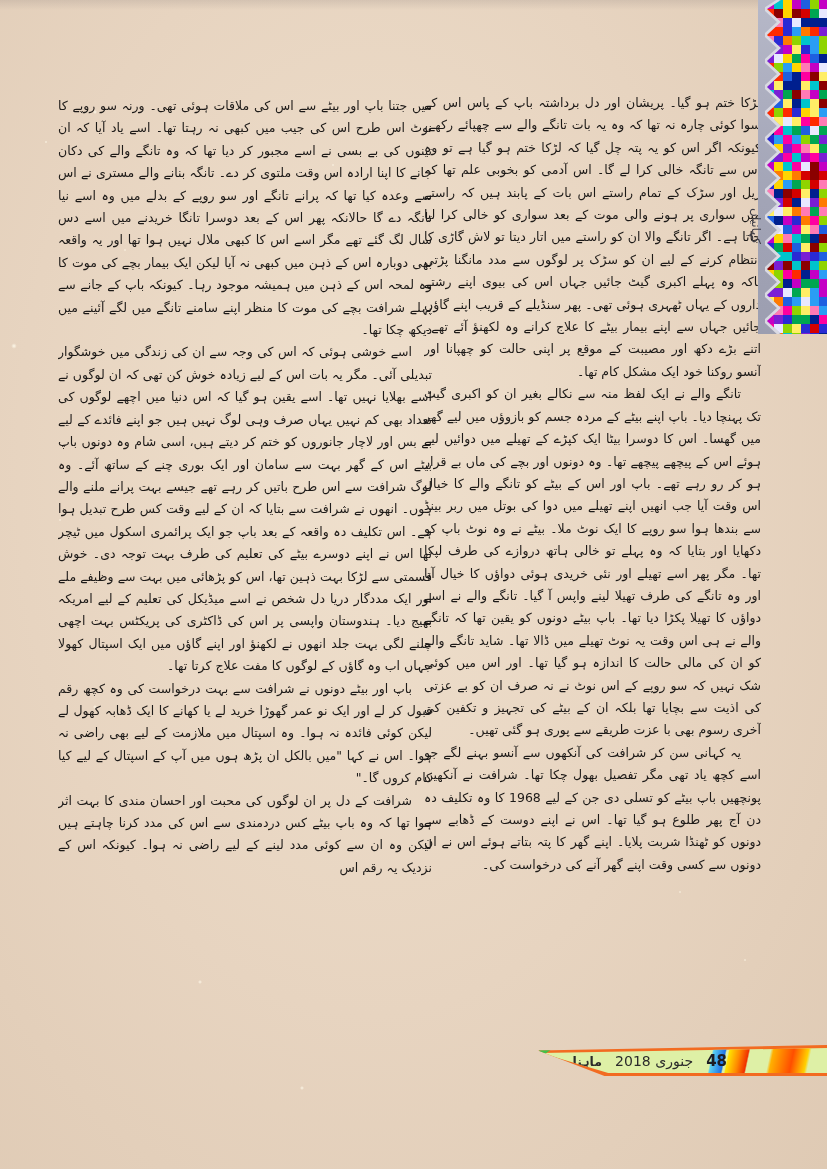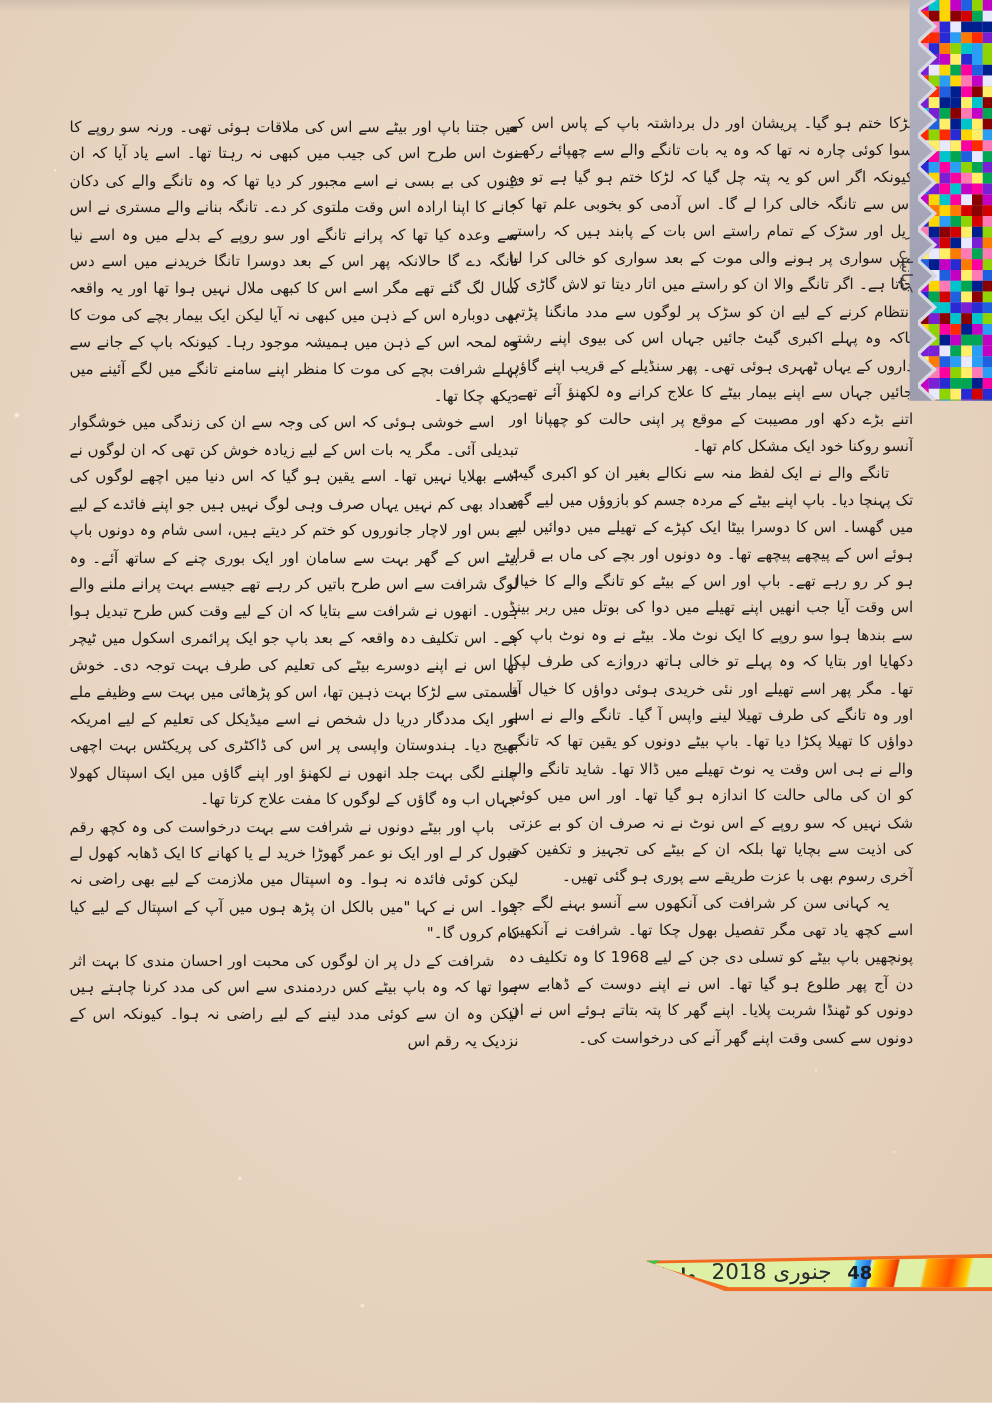--- a/index.html
+++ b/index.html
@@ -65,21 +65,21 @@
       linear-gradient(102deg, rgba(0,0,0,0) 59%, #59d0f2 59.5%, #1f72e8 63.5%, rgba(0,0,0,0) 64%),
       linear-gradient(102deg, rgba(0,0,0,0) 64.5%, #ffe000 65%, #ff8a00 68.5%, #f03000 71.5%, rgba(0,0,0,0) 72%),
       linear-gradient(102deg, rgba(0,0,0,0) 79%, #ffb000 80%, #ff4e00 87%, #ffd000 92%, rgba(0,0,0,0) 93%),
       #def0a6;
     direction:rtl;
     padding-right:100px;box-sizing:border-box;
     white-space:nowrap;
     line-height:25px;color:#2b2b2b;
   }
   .footer-inner .pg{font-weight:bold;font-size:15px;color:#1c1c24;margin-left:8px;text-align:center;}
-  .footer-inner .date{font-size:18px;margin-left:8px;}
+  .footer-inner .date{font-size:14px;margin-left:8px;}
   .footer-inner .mag{font-size:12.5px;font-weight:bold;}
   .footer-tip{
     position:absolute;left:1px;top:4px;width:13px;height:9px;
     background:#3ec24a;clip-path:polygon(0 0,100% 0,0 100%);
   }
 </style>
 </head>
 <body>
 
 <div class="page">

